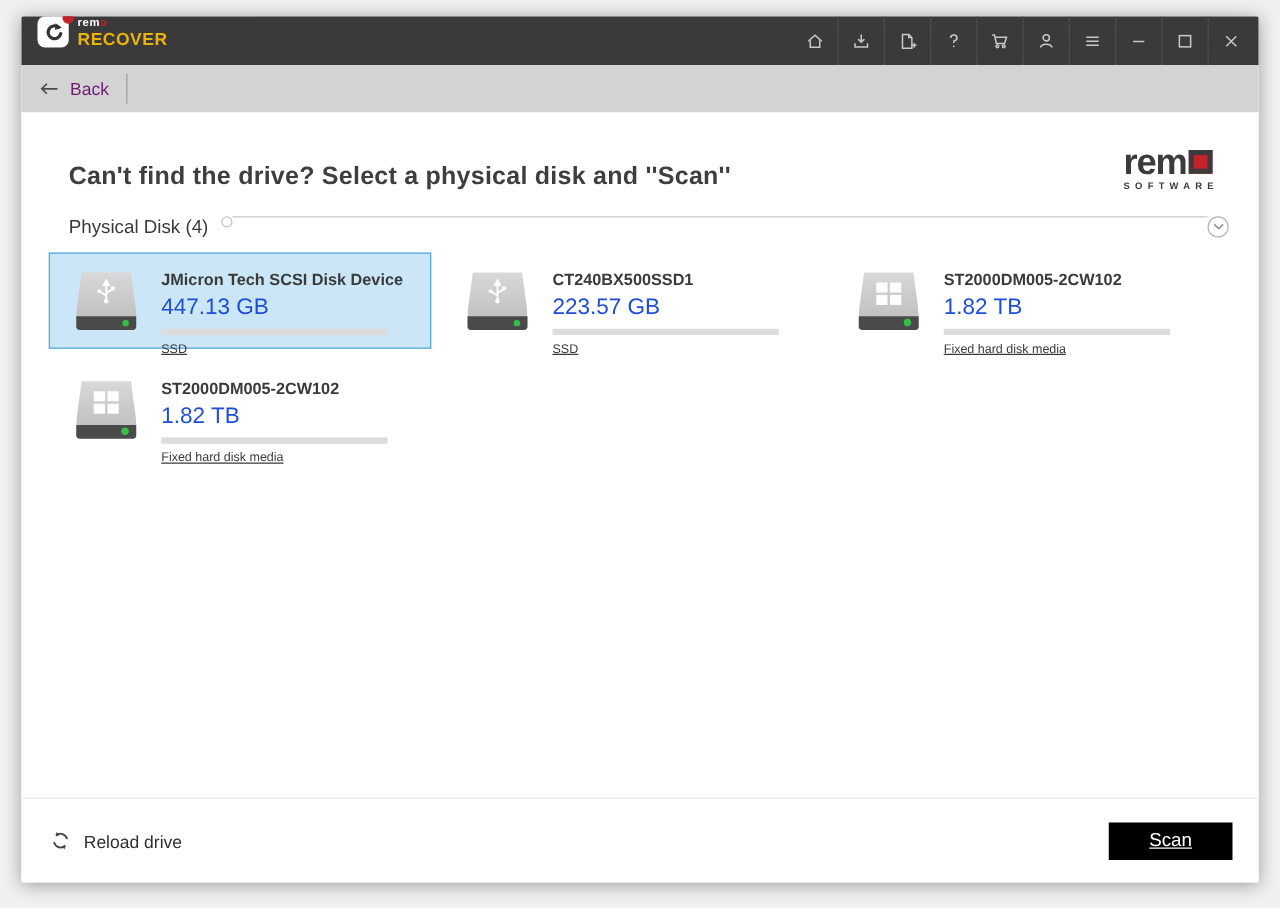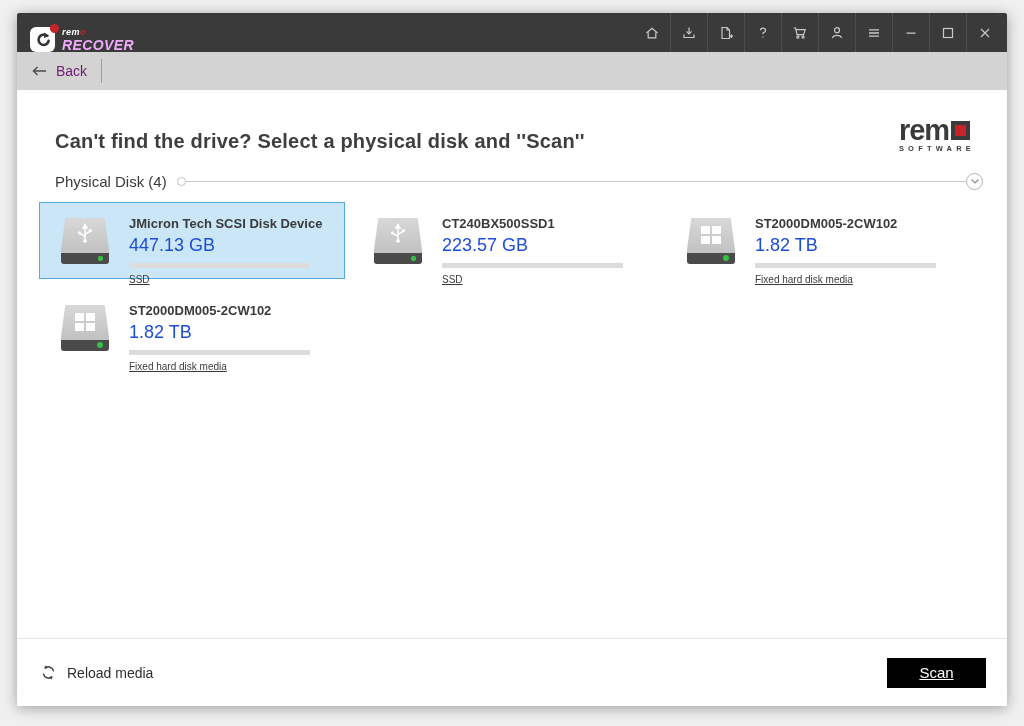--- a/index.html
+++ b/index.html
@@ -4,31 +4,31 @@
 <style>
   * { margin:0; padding:0; box-sizing:border-box; }
   html,body { width:1024px; height:726px; overflow:hidden; background:#f0f0f0;
               font-family:"Liberation Sans","DejaVu Sans",sans-serif; }
 
   .window { position:absolute; left:17px; top:13px; width:990px; height:693px;
             background:#fff; border-radius:2px; box-shadow:0 2px 14px rgba(0,0,0,.35);
             display:flex; flex-direction:column; overflow:hidden; }
 
   
-  .titlebar { height:39px; background:#3a3a3a; display:flex; align-items:flex-end;
-              justify-content:space-between; padding:0 4px 0 13px; flex:0 0 auto;font-style:italic; }
+  .titlebar { height:39px; background:#3a3a3a; display:flex; align-items:flex-start;
+              justify-content:space-between; padding:0 4px 0 13px; flex:0 0 auto; }
   .brand { display:flex; align-items:center; gap:7px; }
   .brand-logo { position:relative; width:25px; height:25px; background:#fdfdfd;
                 border-radius:6px; display:flex; align-items:center; justify-content:center; }
   .brand-dot { position:absolute; top:-3px; right:-4px; width:9px; height:9px;
                background:#c4232a; border-radius:50%; }
   .brand-text { line-height:1; }
   .brand-top { font-size:9px; font-weight:bold; color:#fff; letter-spacing:.5px; }
   .brand-top .red-o { color:#c4232a; }
-  .brand-bottom { font-size:14px; font-weight:bold; color:#f0abfc; letter-spacing:.4px; margin-top:1px; }
+  .brand-bottom { font-size:14px; font-weight:bold; color:#eab308; letter-spacing:.4px; margin-top:1px; }
 
   .tb-icons { display:flex; height:39px; align-items:stretch; }
   .tb-icon { width:37px; display:flex; align-items:center; justify-content:center;
              border-left:1px dotted #5d5d5d; cursor:pointer; }
   .tb-icon:first-child { border-left:none; }
   .tb-icon svg { display:block; }
 
   
   .backbar { height:38px; background:#d3d3d3; display:flex; align-items:center;
              padding:0 14px; flex:0 0 auto; }
@@ -40,21 +40,21 @@
   .content { flex:1 1 auto; background:#fff; padding:28px 24px 0 22px; position:relative; }
   .heading-row { display:flex; justify-content:space-between; align-items:flex-end; padding-left:16px; }
   .page-title { font-size:20px; font-weight:bold; color:#3e3e3e; letter-spacing:.2px; margin-top:8px; }
 
   .remo-logo { text-align:left; margin-right:8px; line-height:1; }
   .remo-word { font-size:29px; font-weight:800; color:#3b3b3b; letter-spacing:-1px; line-height:24px; }
   .remo-o { display:inline-block; width:19px; height:19px; background:#c4232a;
             border:4px solid #3b3b3b; margin-left:2px; }
   .remo-sub { font-size:7.5px; font-weight:bold; color:#3b3b3b; letter-spacing:4.2px; margin-top:3px; }
 
-  .section-row { display:flex; align-items:center; margin-top:20px; padding-left:16px; }
+  .section-row { display:flex; margin-top:20px; padding-left:16px; }
   .section-label { font-size:15px; color:#3a3a3a; white-space:nowrap; }
   .section-start-circle { width:9px; height:9px; border:1px solid #c3c3c3; border-radius:50%;
                           margin-left:10px; flex:0 0 auto; background:#fff; }
   .section-line { flex:1 1 auto; height:1px; background:#c9c9c9; }
   .section-chevron { width:17px; height:17px; border:1px solid #b5b5b5; border-radius:50%;
                      display:flex; align-items:center; justify-content:center; flex:0 0 auto;
                      background:#fff; cursor:pointer; }
 
   
   .disk-grid { display:grid; grid-template-columns:repeat(3,306px); column-gap:7px;
@@ -307,18 +307,18 @@
   </div>
 
   <div class="footer">
     <div class="reload">
       <svg width="17" height="17" viewBox="0 0 16 16">
         <path d="M12.9 6.9 A5.3 5.3 0 0 0 4.4 3.9" fill="none" stroke="#444" stroke-width="1.4"></path>
         <polygon points="4.9,1.5 4.4,4.8 7.5,3.8" fill="#444"></polygon>
         <path d="M3.1 9.1 A5.3 5.3 0 0 0 11.6 12.1" fill="none" stroke="#444" stroke-width="1.4"></path>
         <polygon points="11.1,14.5 11.6,11.2 8.5,12.2" fill="#444"></polygon>
       </svg>
-      <span class="reload-label">Reload media</span>
+      <span class="reload-label">Reload drive</span>
     </div>
     <button class="scan-btn">Scan</button>
   </div>
 
 </div>
 
 </body></html>

